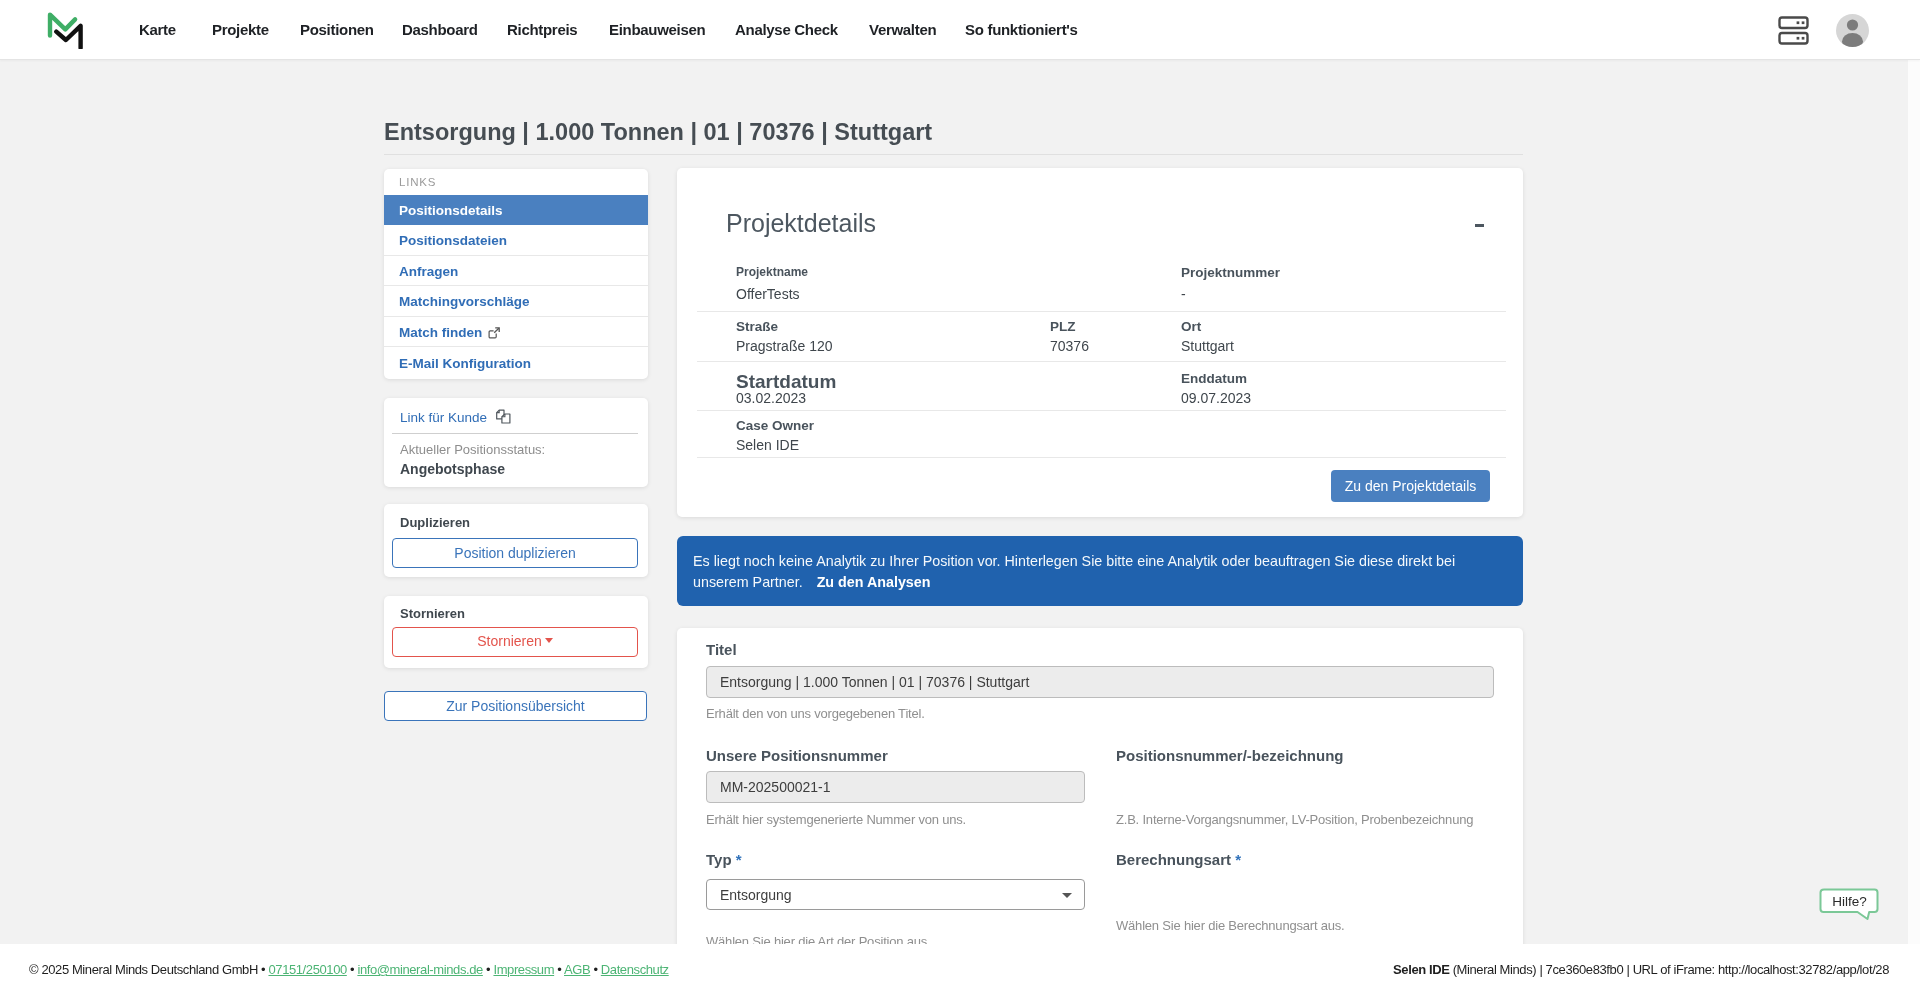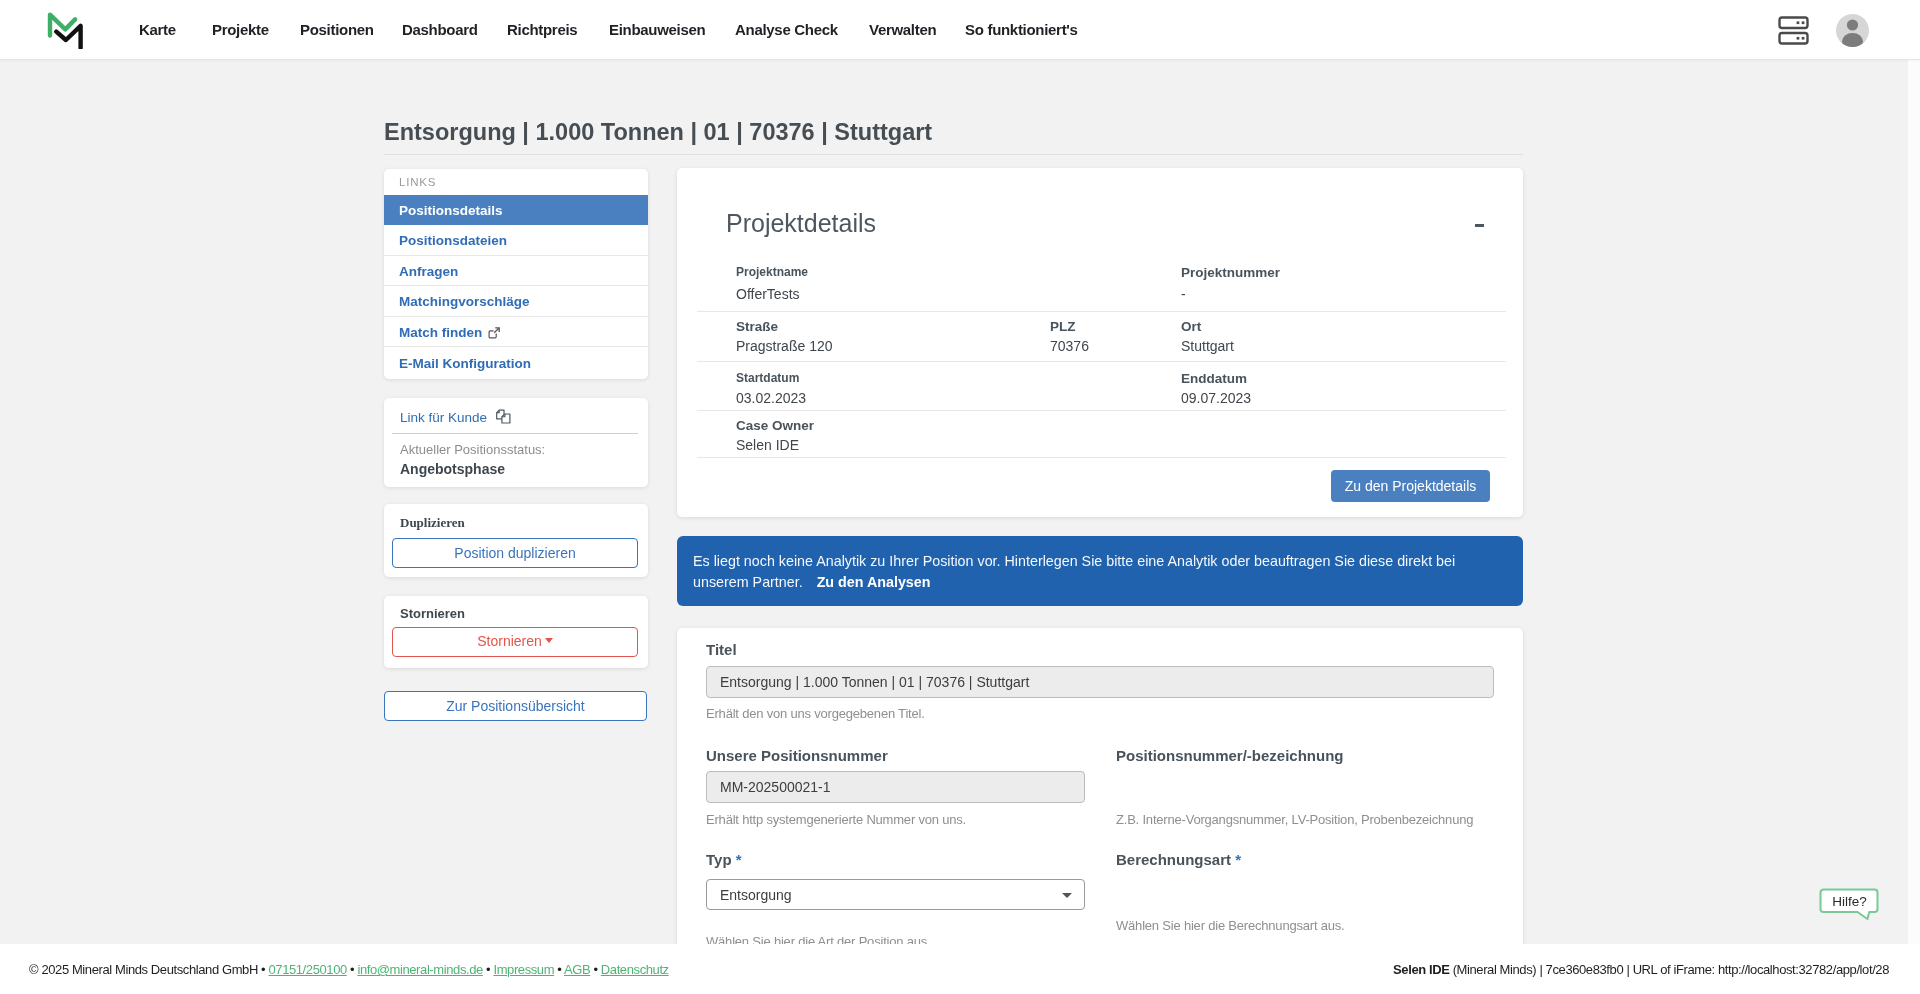--- a/index.html
+++ b/index.html
@@ -114,21 +114,21 @@
         <path d="M3.2 1.1 V 3.6 H 0.7" fill="none" stroke="#51585e" stroke-width="1.1"></path>
         <path d="M8.9 5 H 13.9 V 14 H 5.9 V 7.8 Z" fill="#fff" stroke="#51585e" stroke-width="1.2" stroke-linejoin="round"></path>
         <path d="M8.9 5 V 7.8 H 5.9" fill="none" stroke="#51585e" stroke-width="1.1"></path>
       </svg></div>
   <div class="abs" style="left:8px; top:35px; width:246px; height:1px; background:#cfcfcf;"></div>
   <div class="abs" style="left:16px; top:44px; font-size:13px; color:#8d8d8d;">Aktueller Positionsstatus:</div>
   <div class="abs" style="left:16px; top:63px; font-size:14px; font-weight:700; color:#3f474e;">Angebotsphase</div>
 </div>
 
 <div class="card" style="left:384px; top:504px; width:264px; height:73px;">
-  <div class="abs" style="left:16px; top:11px; font-size:13px; font-weight:700; color:#3f474e;font-family:Liberation Serif, serif;">Duplizieren</div>
+  <div class="abs" style="left:16px; top:11px; font-size:13px; font-weight:700; color:#3f474e;">Duplizieren</div>
   <div class="obtn" style="left:8px; top:34px; width:246px; height:30px; line-height:28px;">Position duplizieren</div>
 </div>
 
 <div class="card" style="left:384px; top:596px; width:264px; height:72px;">
   <div class="abs" style="left:16px; top:10px; font-size:13px; font-weight:700; color:#3f474e;">Stornieren</div>
   <div class="obtn" style="left:8px; top:31px; width:246px; height:30px; line-height:27px; border-color:#e3544c; color:#e3544c;">Stornieren<span style="display:inline-block; width:0; height:0; border-left:4.5px solid transparent; border-right:4.5px solid transparent; border-top:5px solid #e3544c; margin-left:3px; vertical-align:3px;"></span></div>
 </div>
 
 <div class="obtn" style="left:384px; top:691px; width:263px; height:30px; line-height:28px;">Zur Positionsübersicht</div>
 
@@ -143,21 +143,21 @@
   <div class="abs" style="left:20px; top:143px; width:809px; height:1px; background:#e8e8e8;"></div>
 
   <div class="abs lbl" style="left:59px; top:151px; font-size:13.5px;">Straße</div>
   <div class="abs" style="left:59px; top:170px; font-size:14px; color:#3f464c;">Pragstraße 120</div>
   <div class="abs lbl" style="left:373px; top:151px; font-size:13.5px;">PLZ</div>
   <div class="abs" style="left:373px; top:170px; font-size:14px; color:#3f464c;">70376</div>
   <div class="abs lbl" style="left:504px; top:151px; font-size:13.5px;">Ort</div>
   <div class="abs" style="left:504px; top:170px; font-size:14px; color:#3f464c;">Stuttgart</div>
   <div class="abs" style="left:20px; top:193px; width:809px; height:1px; background:#e8e8e8;"></div>
 
-  <div class="abs lbl" style="left:59px; top:203px; font-size:12px;">Startdatum</div>
+  <div class="abs lbl" style="left:59px; top:203px; font-size:19px;">Startdatum</div>
   <div class="abs" style="left:59px; top:222px; font-size:14px; color:#3f464c;">03.02.2023</div>
   <div class="abs lbl" style="left:504px; top:203px; font-size:13.5px;">Enddatum</div>
   <div class="abs" style="left:504px; top:222px; font-size:14px; color:#3f464c;">09.07.2023</div>
   <div class="abs" style="left:20px; top:242px; width:809px; height:1px; background:#e8e8e8;"></div>
 
   <div class="abs lbl" style="left:59px; top:250px; font-size:13.5px;">Case Owner</div>
   <div class="abs" style="left:59px; top:269px; font-size:14px; color:#3f464c;">Selen IDE</div>
   <div class="abs" style="left:20px; top:289px; width:809px; height:1px; background:#e8e8e8;"></div>
 
   <div class="abs" style="left:654px; top:302px; width:159px; height:32px; background:#4a80c0; border-radius:4px; color:#fff; font-size:14px; text-align:center; line-height:32px;">Zu den Projektdetails</div>
@@ -165,21 +165,21 @@
 
 <div class="abs" style="left:677px; top:536px; width:846px; height:70px; background:#2062ae; border-radius:6px; color:#f4f8fb; font-size:14.3px; line-height:20.5px; padding:15px 10px 0 16px;">Es liegt noch keine Analytik zu Ihrer Position vor. Hinterlegen Sie bitte eine Analytik oder beauftragen Sie diese direkt bei<br>unserem Partner. <span style="font-weight:700; margin-left:10px; color:#fff;">Zu den Analysen</span></div>
 
 <div class="card" style="left:677px; top:628px; width:846px; height:330px; border-bottom-left-radius:0; border-bottom-right-radius:0;">
   <div class="abs lbl" style="left:29px; top:13px;">Titel</div>
   <div class="abs inp dis" style="left:29px; top:38px; width:788px; height:32px;">Entsorgung | 1.000 Tonnen | 01 | 70376 | Stuttgart</div>
   <div class="abs hlp" style="left:29px; top:78px;">Erhält den von uns vorgegebenen Titel.</div>
 
   <div class="abs lbl" style="left:29px; top:119px;">Unsere Positionsnummer</div>
   <div class="abs inp dis" style="left:29px; top:143px; width:379px; height:32px;">MM-202500021-1</div>
-  <div class="abs hlp" style="left:29px; top:184px;">Erhält http systemgenerierte Nummer von uns.</div>
+  <div class="abs hlp" style="left:29px; top:184px;">Erhält hier systemgenerierte Nummer von uns.</div>
 
   <div class="abs lbl" style="left:439px; top:119px;">Positionsnummer/-bezeichnung</div>
   <div class="abs hlp" style="left:439px; top:184px;">Z.B. Interne-Vorgangsnummer, LV-Position, Probenbezeichnung</div>
 
   <div class="abs lbl" style="left:29px; top:223px;">Typ <span style="color:#3273bb;">*</span></div>
   <div class="abs inp" style="left:29px; top:251px; width:379px; height:31px; border-color:#9a9a9a;">Entsorgung<span class="caret" style="right:12px; top:13px;"></span></div>
   <div class="abs hlp" style="left:29px; top:306px;">Wählen Sie hier die Art der Position aus.</div>
 
   <div class="abs lbl" style="left:439px; top:223px;">Berechnungsart <span style="color:#3273bb;">*</span></div>
   <div class="abs hlp" style="left:439px; top:290px;">Wählen Sie hier die Berechnungsart aus.</div>

